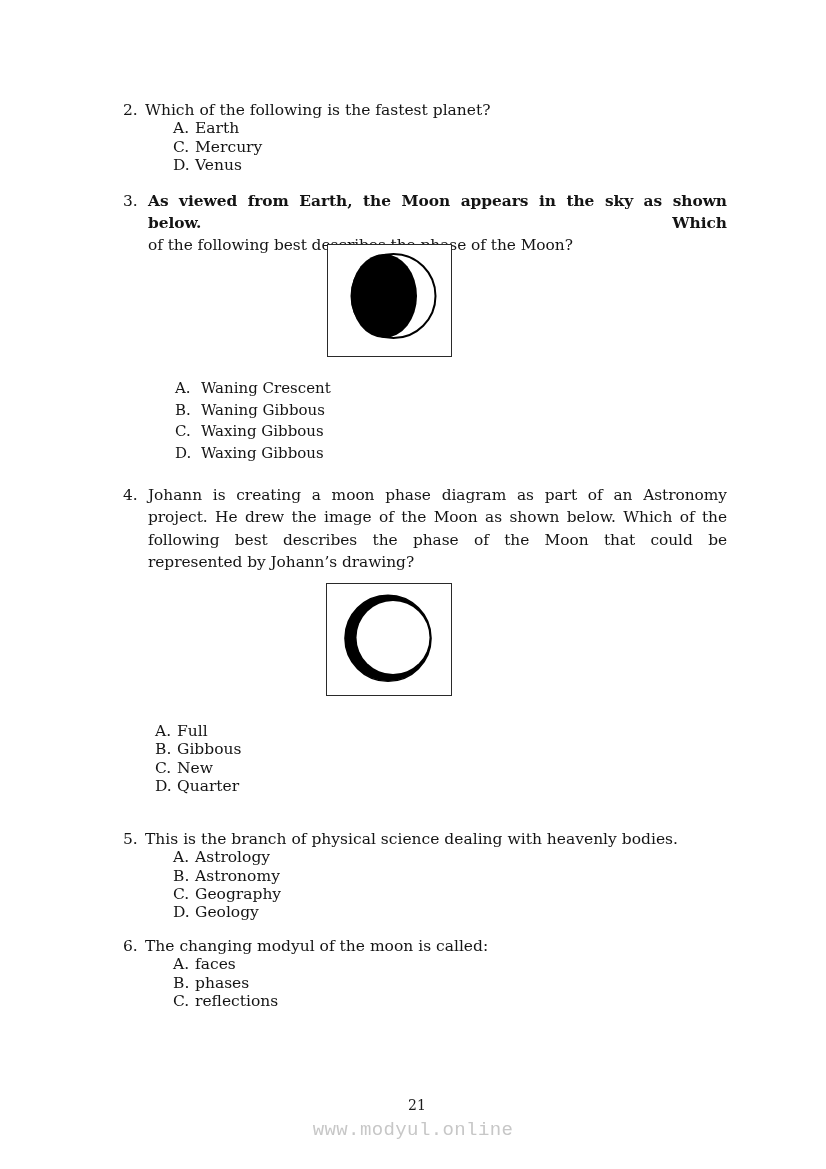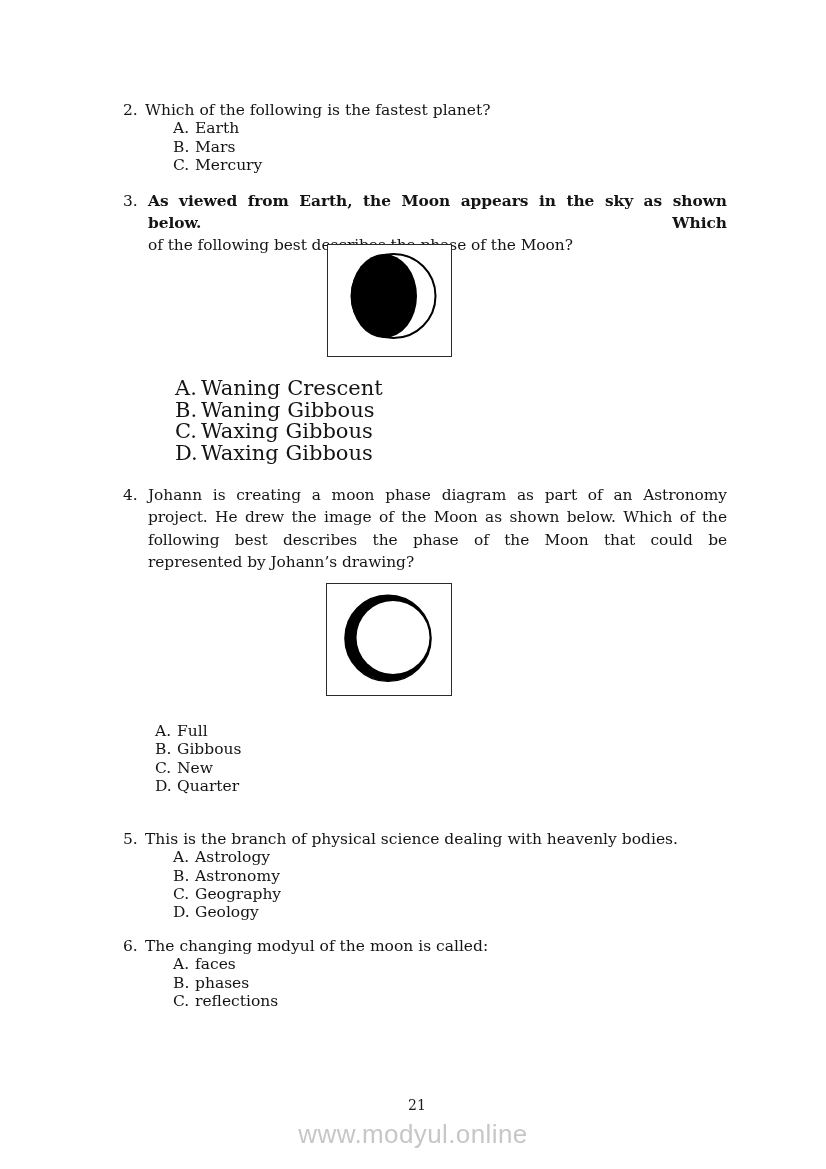--- a/index.html
+++ b/index.html
@@ -19,59 +19,59 @@
   .reg { font-size:15.5px; line-height:18.3px; }
   .reg .qnum { width:22px; }
   
   .jpara { font-size:15.4px; line-height:21.9px; width:604px; letter-spacing:-0.05px; }
   .q4para { line-height:22.3px; }
   .jline { text-align:justify; text-align-last:justify; }
   .jlast { text-align:left; }
   
   .opts { margin-left:50px; }
   .opt-letter { display:inline-block; width:22px; }
-  .optsBig { font-size:21px; line-height:21.5px; }
+  .optsBig { font-size:15px; line-height:21.5px; }
   .optsBig .opt-letter { width:26px; }
   .optsReg { font-size:15.5px; line-height:18.3px; }
   
   .moon-frame {
     position:absolute;
     width:125px; height:113px;
     border:1.6px solid #2a2a2a;
     background:#ffffff;
     box-sizing:border-box;
   }
   .moon-frame svg { display:block; }
   
   .page-number {
     position:absolute; left:4px; top:1097px; width:100%;
     text-align:center; font-size:14px; color:#1b1b1b;
   }
   .watermark {
     position:absolute; left:0; top:1119px; width:100%;
     text-align:center;
-    font-family:Liberation Sans, sans-serif;
-    font-size:26px; letter-spacing:0.4px;
+    font-family:Liberation Mono, monospace;
+    font-size:19px; letter-spacing:0.4px;
     color:#c7c7c7;
   }
 </style>
 </head>
 <body>
 
 <div class="page">
 
   <div class="q reg" style="left:123px; top:101px;">
     <div class="qrow">
       <span class="qnum">2.</span>
       <span class="qbody">Which of the following is the fastest planet?</span>
     </div>
     <div class="opts">
       <div><span class="opt-letter">A.</span><span>Earth</span></div>
-      <div><span class="opt-letter">B.</span><span>Mars</span></div>
       <div><span class="opt-letter">C.</span><span>Mercury</span></div>
+      <div><span class="opt-letter">D.</span><span>Venus</span></div>
     </div>
   </div>
 
   <div class="q jpara" style="left:123px; top:191px;">
     <div class="qrow">
       <span class="qnum">3.</span>
       <span class="qbody">
         <span class="jline" style="display:block;font-weight:bold;">As viewed from Earth, the Moon appears in the sky as shown below. Which</span>
         <span class="jlast" style="display:block;">of the following best describes the phase of the Moon?</span>
       </span>

